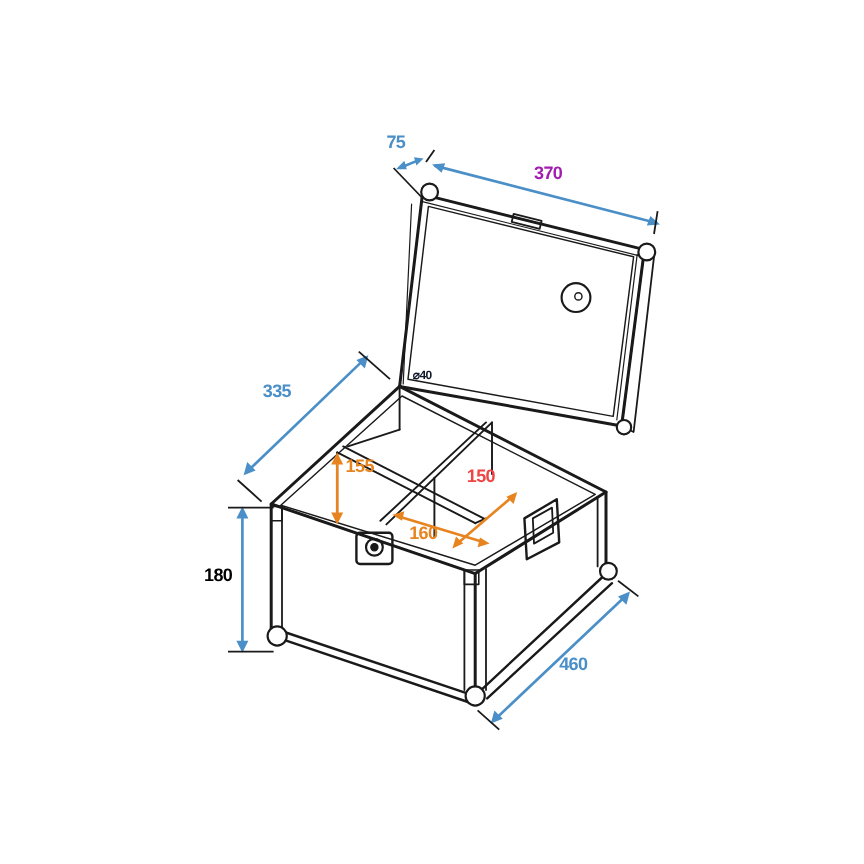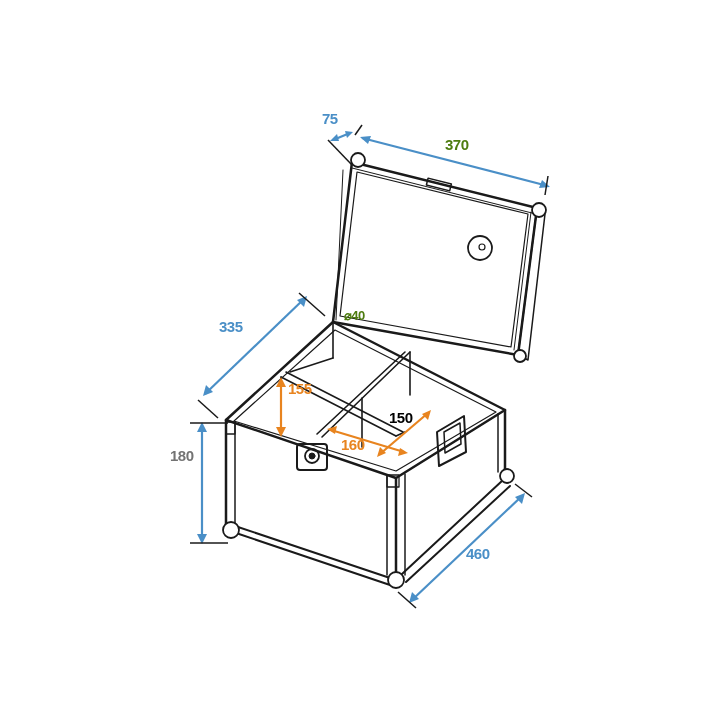--- a/index.html
+++ b/index.html
@@ -139,22 +139,22 @@
       <polygon points="327,429 337,426 335,434" stroke="none"></polygon>
       <polygon points="408,453 398,456 400,448" stroke="none"></polygon>
 
       <line x1="380" y1="454" x2="428" y2="413"></line>
       <polygon points="377,457 380,447 386,453" stroke="none"></polygon>
       <polygon points="431,410 428,420 422,414" stroke="none"></polygon>
     </g>
   </svg>
 
   <span class="lbl" style="left:322px;top:111px;color:#4a8fc7">75</span>
-  <span class="lbl" style="left:445px;top:137px;color:#4d7c0f">370</span>
+  <span class="lbl" style="left:445px;top:137px;color:#a21caf">370</span>
   <span class="lbl" style="left:219px;top:319px;color:#4a8fc7">335</span>
-  <span class="lbl" style="left:170px;top:448px;color:#737373">180</span>
+  <span class="lbl" style="left:170px;top:472px;color:#000000">180</span>
   <span class="lbl" style="left:466px;top:546px;color:#4a8fc7">460</span>
 
-  <span class="lbl" style="left:344px;top:309px;color:#4d7c0f;font-size:13px">⌀40</span>
+  <span class="lbl" style="left:344px;top:309px;color:#0f172a;font-size:10px">⌀40</span>
   <span class="lbl" style="left:288px;top:381px;color:#e8841f">155</span>
   <span class="lbl" style="left:341px;top:437px;color:#e8841f">160</span>
-  <span class="lbl" style="left:389px;top:410px;color:#000000">150</span>
+  <span class="lbl" style="left:389px;top:390px;color:#ef4444">150</span>
 </div>
 
 </body></html>

